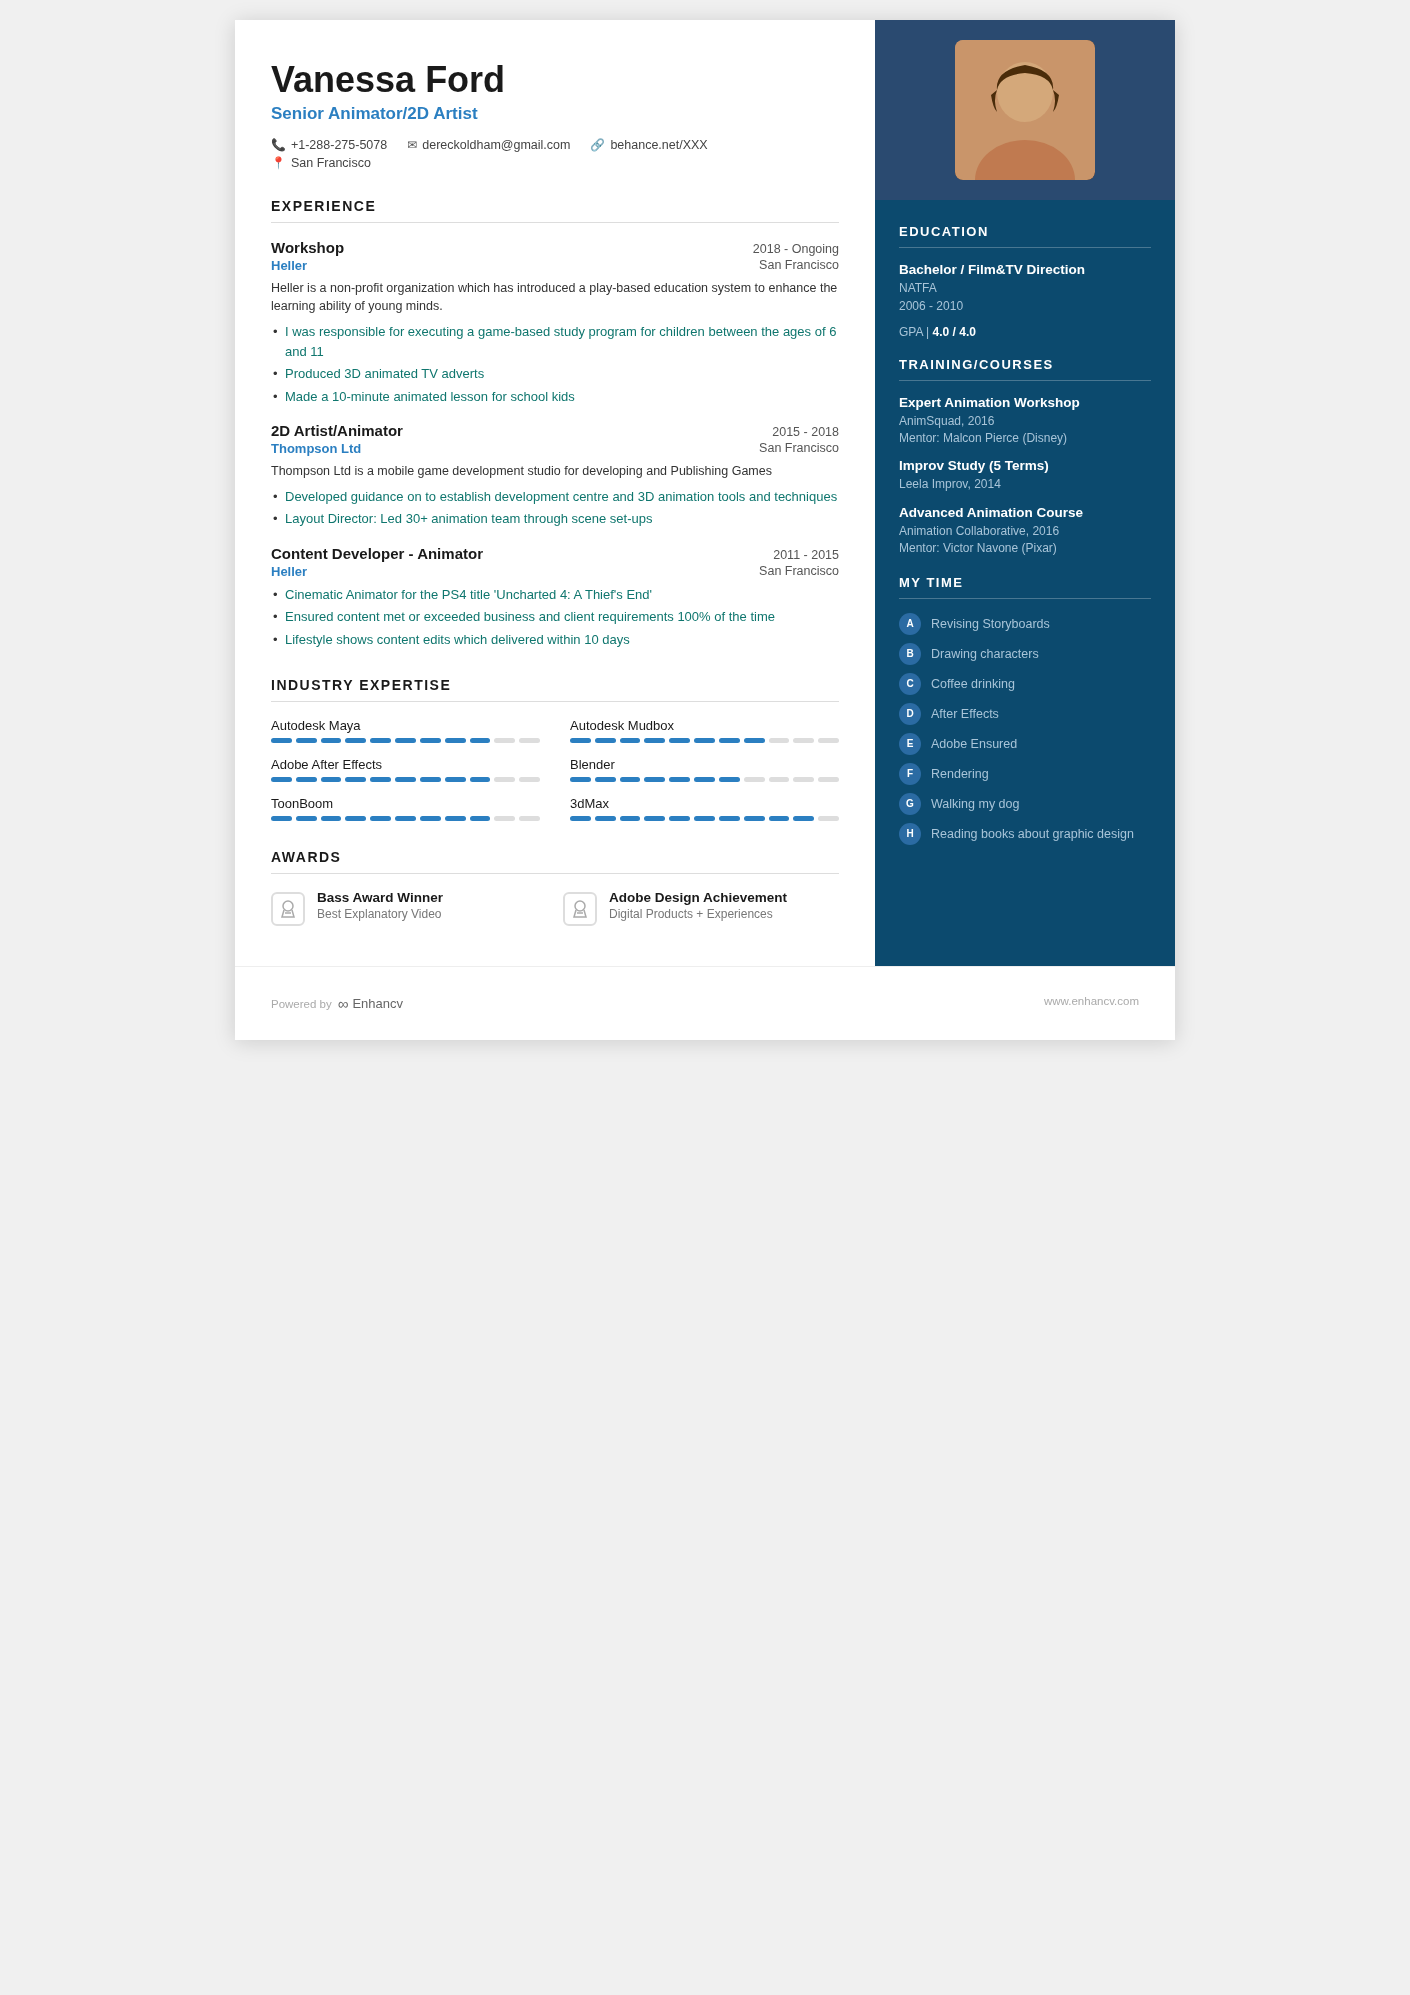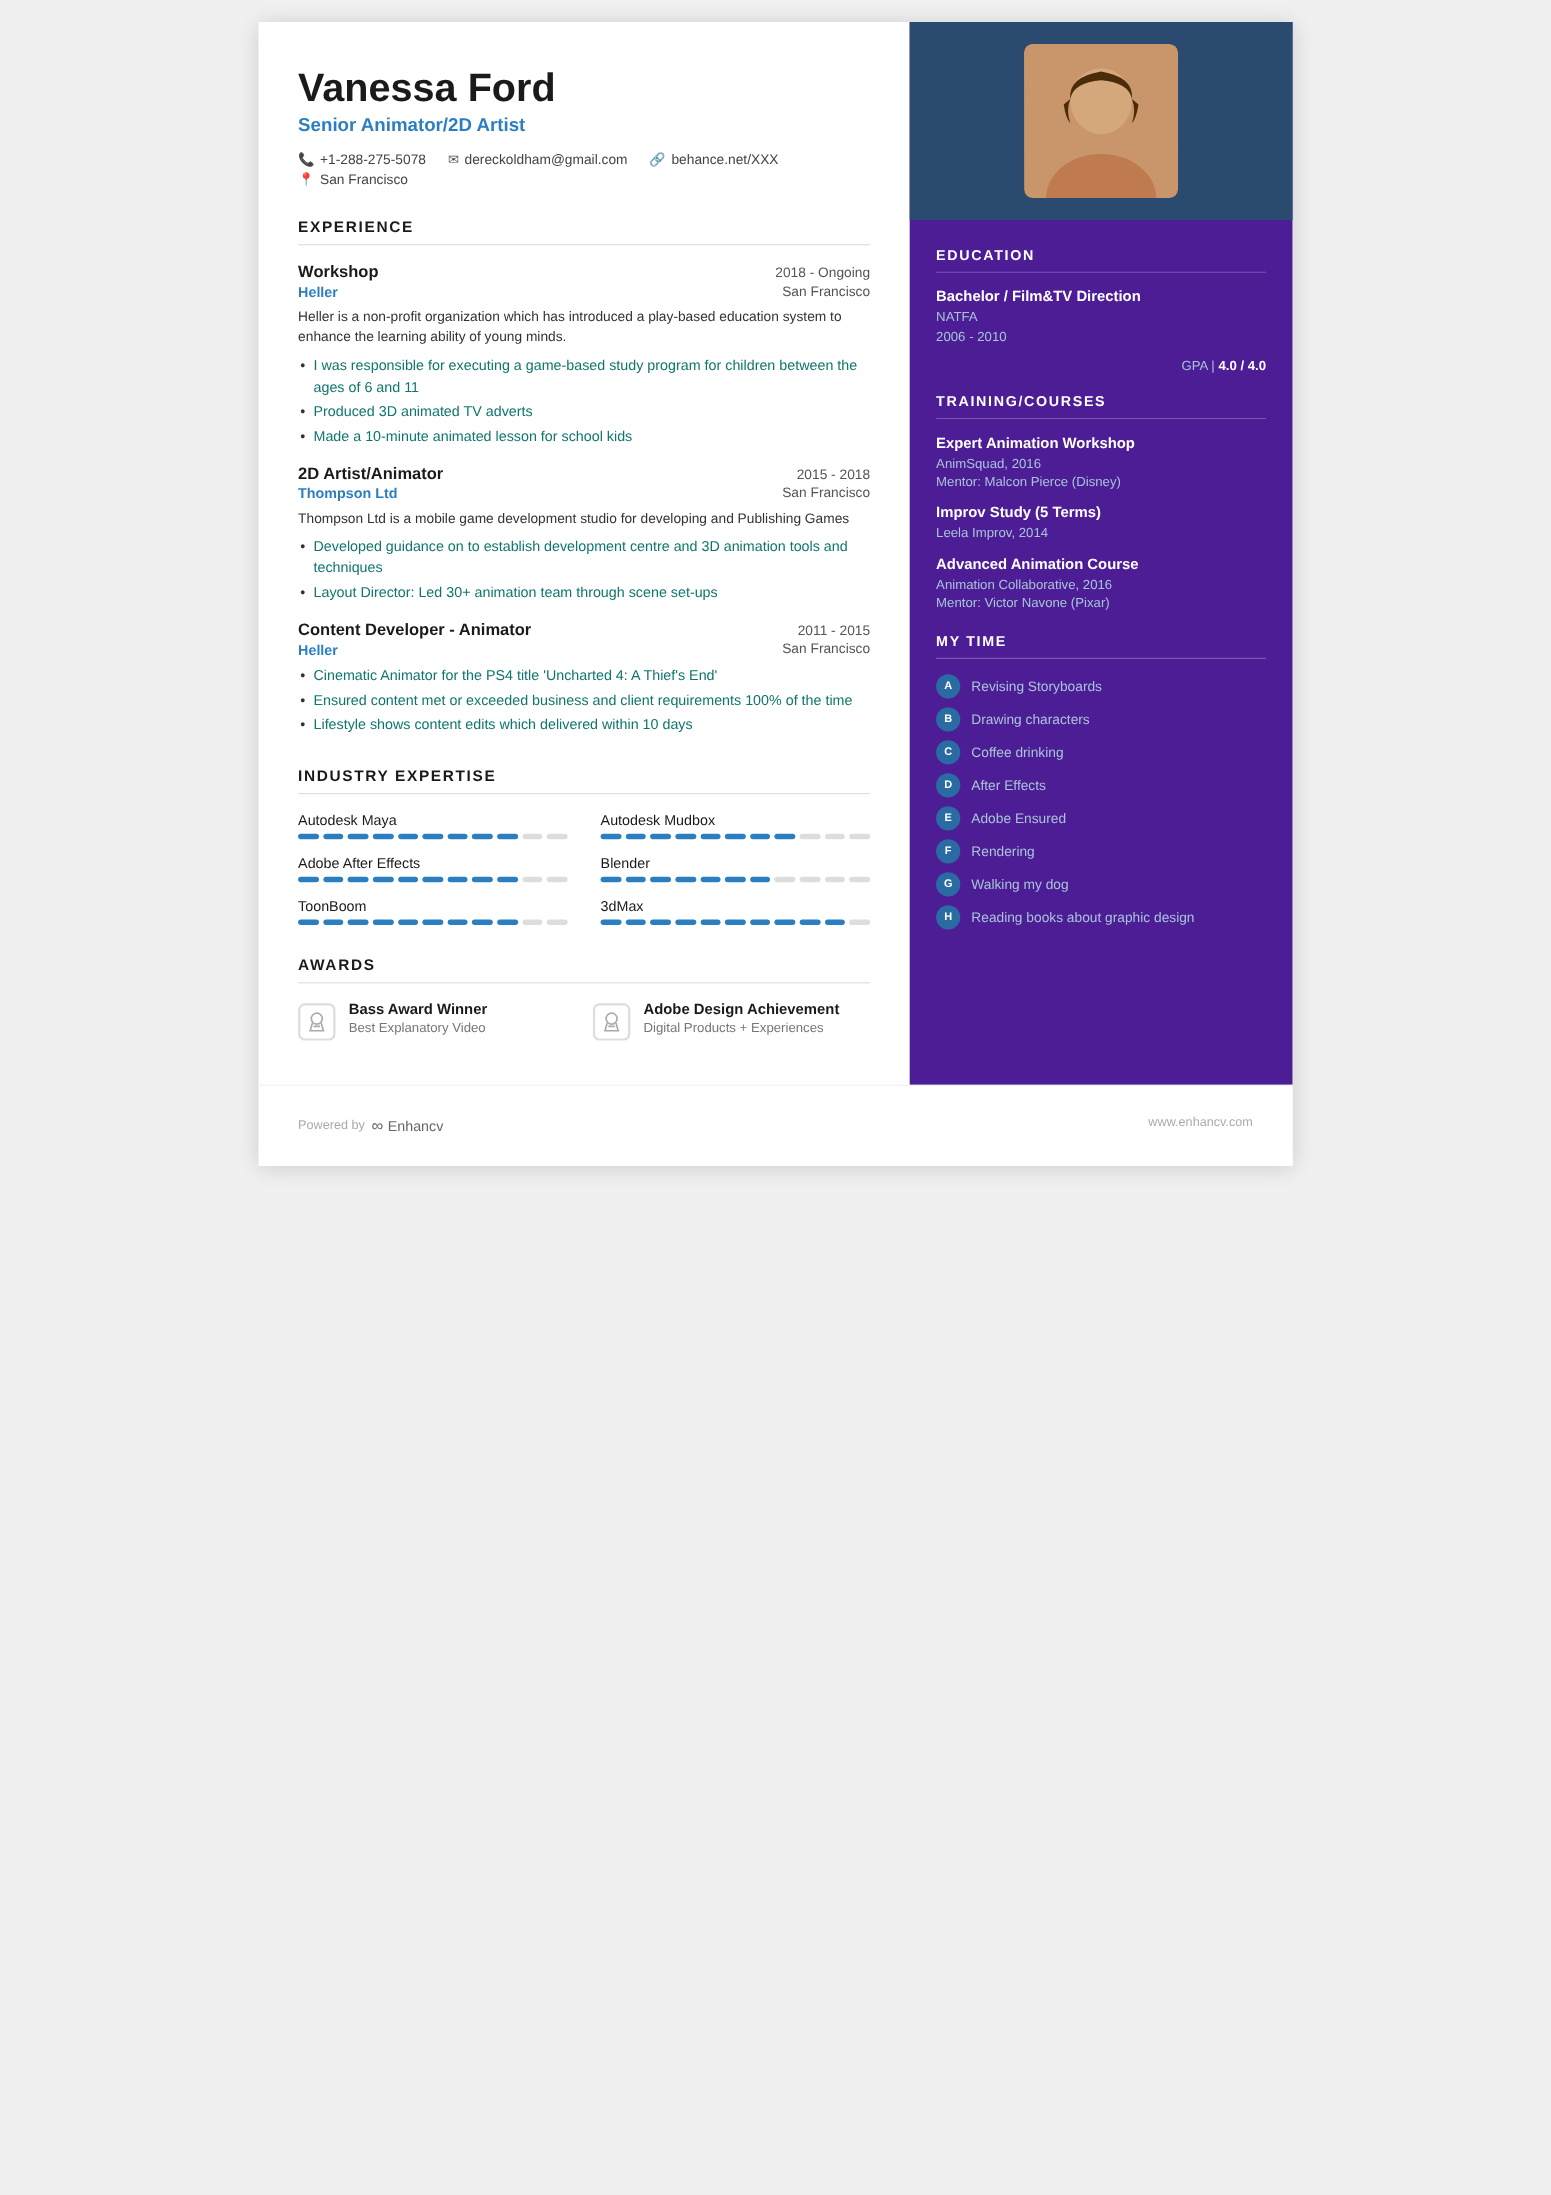--- a/index.html
+++ b/index.html
@@ -170,22 +170,22 @@
       font-weight: 700;
       color: #1a1a1a;
       margin-bottom: 2px;
     }
     .award-desc {
       font-size: 12px;
       color: #777;
     }
     
     .right {
-      width: 348px;
-      background: #4c1d95;
+      width: 300px;
+      background: #0c4a6e;
       padding: 0;
       flex-shrink: 0;
     }
     .right-photo {
       width: 100%;
       height: 180px;
       background: #2a4a70;
       display: flex;
       align-items: center;
       justify-content: center;
@@ -231,21 +231,21 @@
       line-height: 1.4;
     }
     .edu-year {
       font-size: 12px;
       color: #a8c4d8;
       margin-bottom: 12px;
     }
     .edu-gpa {
       font-size: 12px;
       color: #a8c4d8;
-      text-align: right;
+      text-align: left;
       margin-bottom: 12px;
     }
     .edu-gpa strong {
       color: #fff;
     }
     .course-name {
       font-size: 13.5px;
       font-weight: 700;
       color: #fff;
       margin-bottom: 3px;

